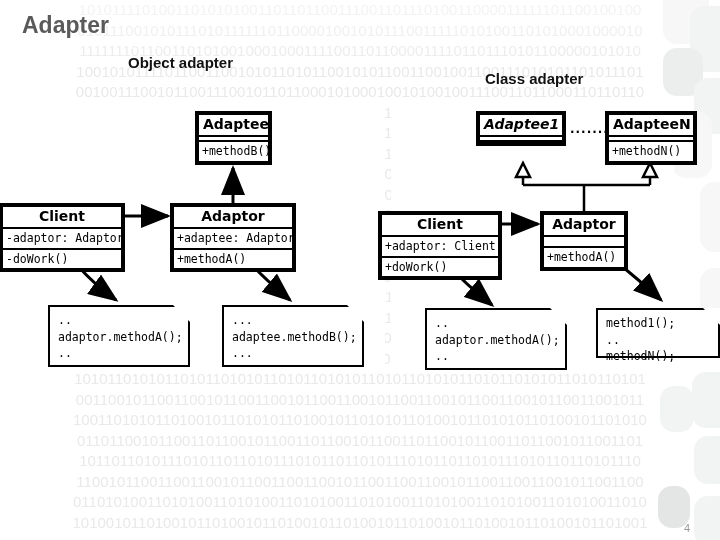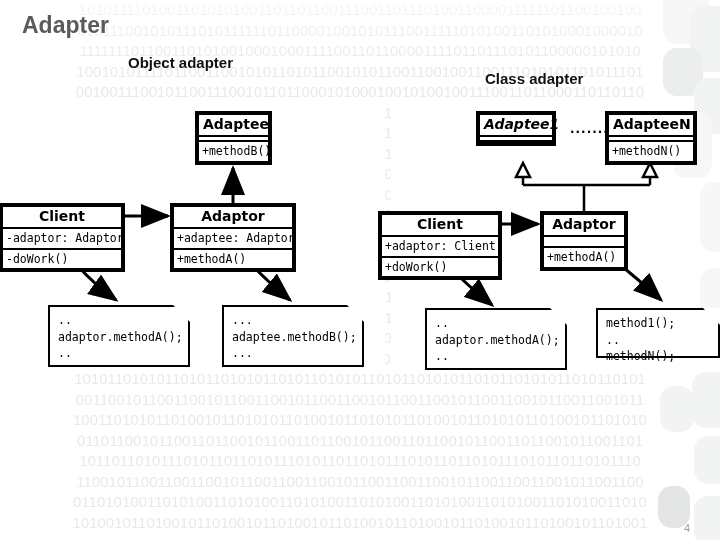--- a/index.html
+++ b/index.html
@@ -261,21 +261,21 @@
 ..</div>
   </div>
 
   <div class="note" style="left:222px; top:305px; width:142px; height:62px;">
     <div class="fold-cut"></div>
     <div class="note-body">...
 adaptee.methodB();
 ...</div>
   </div>
 
-  <div class="uml" style="left:476px; top:111px; width:80px;">
+  <div class="uml" style="left:476px; top:111px; width:90px;">
     <div class="cls-name italic">Adaptee1</div>
     <div class="divider"></div>
     <div class="divider" style="margin-top:3px;"></div>
   </div>
 
   <div class="dots" style="left:570px; top:125px;">·······</div>
 
   <div class="uml" style="left:605px; top:111px; width:92px;">
     <div class="cls-name">AdapteeN</div>
     <div class="divider"></div>

